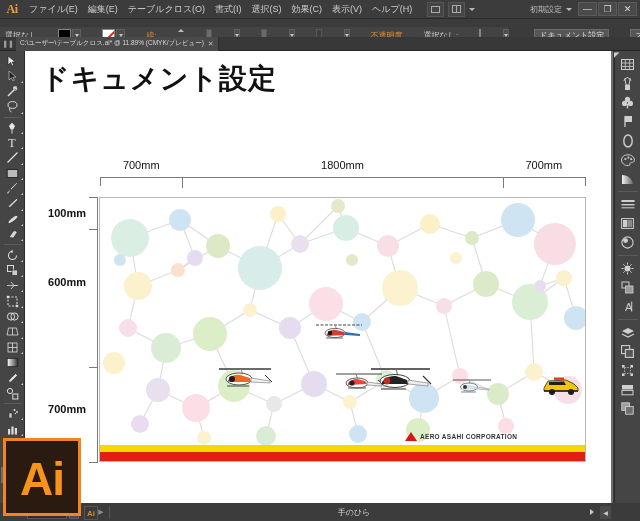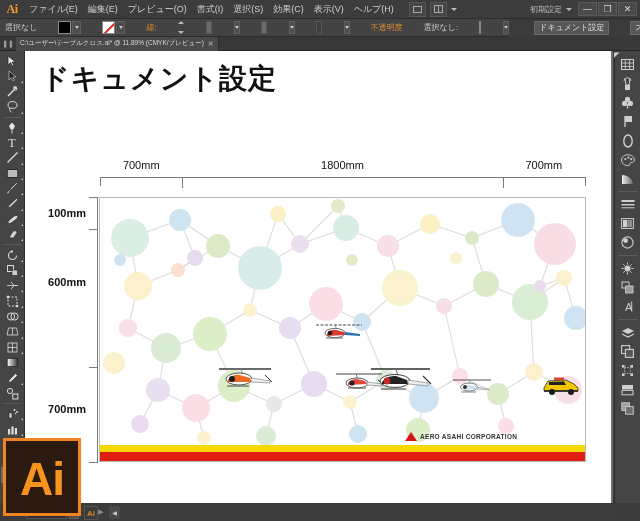--- a/index.html
+++ b/index.html
@@ -57,21 +57,21 @@
   }
   .winbtns { display: flex; gap: 1px; padding-right: 3px; }
   .winbtn {
     width: 19px; height: 14px; background: #4a4a4a; border: 1px solid #5a5a5a;
     color: #ddd; font-size: 9px; display: flex; align-items: center;
     justify-content: center; line-height: 1;
   }
 
   
   .controlbar {
-    position: absolute; left: 0; top: 19px; width: 508px; height: 18px;
+    position: absolute; left: 0; top: 27px; width: 508px; height: 18px;
     background: #434343; display: flex; align-items: center;
     border-bottom: 1px solid #2b2b2b; padding-left: 5px; gap: 21px;
   }
   .cb-label { font-size: 8px; color: #d2d2d2; white-space: nowrap; }
   .cb-label.orange { color: #e08a30; }
   .swatch-wrap { display: flex; align-items: center; }
   .swatch {
     width: 13px; height: 13px; border: 1px solid #888; background: #000;
   }
   .swatch.none {
@@ -302,21 +302,21 @@
 </style>
 </head>
 <body>
 
 <div id="app">
 
   <div class="menubar">
     <div class="ai-logo">Ai</div>
     <div class="menu-item">ファイル(E)</div>
     <div class="menu-item">編集(E)</div>
-    <div class="menu-item">プレビュー(O)</div>
+    <div class="menu-item">テーブルクロス(O)</div>
     <div class="menu-item">書式(I)</div>
     <div class="menu-item">選択(S)</div>
     <div class="menu-item">効果(C)</div>
     <div class="menu-item">表示(V)</div>
     <div class="menu-item">ヘルプ(H)</div>
     <div class="mb-sep"></div>
     <div class="mb-icon-btn">
         <div class="sq"></div>
       </div>
     <div class="mb-icon-btn grid">
@@ -942,20 +942,24 @@
     </div>
   </div>
 
   <div class="hscrollrow">
     <div class="zoombox">
       <span class="zt">11.89%</span>
     </div>
     <div class="zoomdrop"></div>
     <div class="navbtn">◀</div>
     <div class="navbtn">▶</div>
+    <div class="statusfield">
+      <span class="st">手のひら</span>
+      <span class="ar"></span>
+    </div>
     <div class="sb-arrow">◀</div>
   </div>
 
   <div class="appicon">
     <div class="ai">Ai</div>
   </div>
   <div class="taskbtn">Ai</div>
 
 </div>
 

